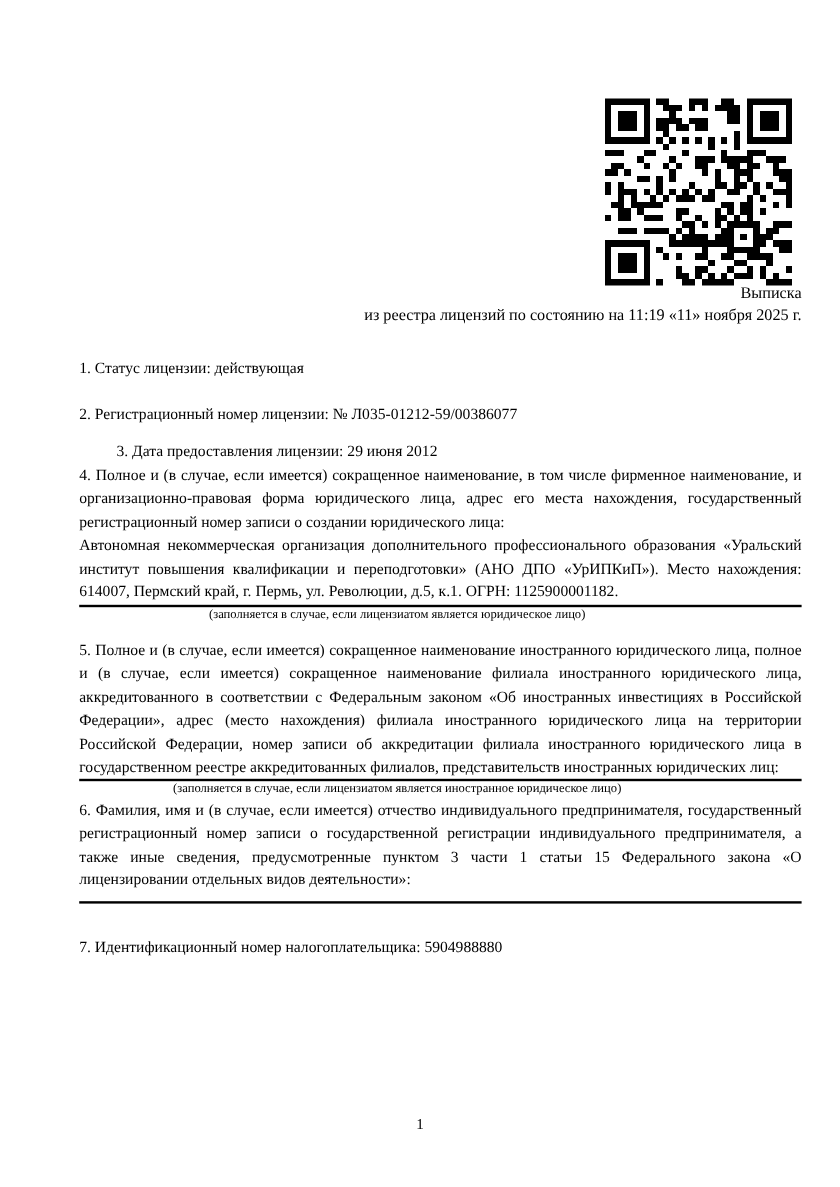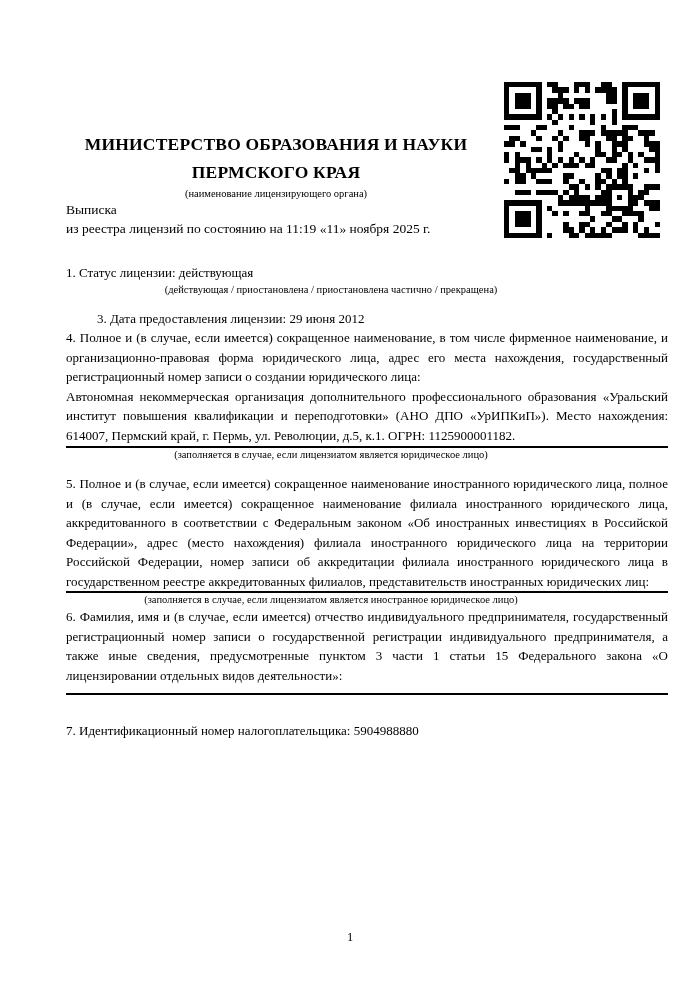--- a/index.html
+++ b/index.html
@@ -12,21 +12,21 @@
     position:relative;width:700px;height:989px;box-sizing:border-box;
     padding:130px 32px 0 66px;overflow:hidden;background:#fff;
   }
   .qr{position:absolute;left:504px;top:82px;width:156px;height:156px;}
   .qr svg{display:block;}
 
   .header{width:420px;text-align:center;}
   .h-line{font-weight:bold;font-size:17.5px;line-height:28px;letter-spacing:.2px;}
   .h-cap{font-size:10.5px;line-height:13px;margin-top:1px;}
 
-  .title{text-align:left;font-size:13.5px;line-height:19px;}
+  .title{margin-top:104px;text-align:right;font-size:13.5px;line-height:19px;}
 
   .field{font-size:13px;line-height:19.5px;}
   .just{text-align:justify;}
   .cap{width:530px;text-align:center;font-size:10.5px;line-height:14px;}
   .rule{border-top:2px solid #000;height:0;}
 
   .f1{margin-top:25px;}
   .f2{margin-top:18px;}
   .f3{margin-top:12px;margin-left:31px;}
   .f4{}
@@ -422,34 +422,29 @@
         <rect x="17" y="28" width="1" height="1"></rect>
         <rect x="18" y="28" width="1" height="1"></rect>
         <rect x="19" y="28" width="1" height="1"></rect>
         <rect x="25" y="28" width="1" height="1"></rect>
         <rect x="26" y="28" width="1" height="1"></rect>
         <rect x="27" y="28" width="1" height="1"></rect>
         <rect x="28" y="28" width="1" height="1"></rect>
       </svg>
     </div>
 
-  <div class="header">
-    <div class="h-line">МИНИСТЕРСТВО ОБРАЗОВАНИЯ И НАУКИ</div>
-    <div class="h-line">ПЕРМСКОГО КРАЯ</div>
-    <div class="h-cap">(наименование лицензирующего органа)</div>
-  </div>
 
   <div class="title">
     <div>Выписка</div>
     <div>из реестра лицензий по состоянию на 11:19 «11» ноября 2025 г.</div>
   </div>
 
   <div class="field f1">1. Статус лицензии: действующая</div>
-  <div class="cap">(действующая / приостановлена / приостановлена частично / прекращена)</div>
-
+
+  <div class="field f2">2. Регистрационный номер лицензии: № Л035-01212-59/00386077</div>
 
   <div class="field f3">3. Дата предоставления лицензии: 29 июня 2012</div>
 
   <div class="field f4 just">
     <div>4. Полное и (в случае, если имеется) сокращенное наименование, в том числе фирменное наименование, и организационно-правовая форма юридического лица, адрес его места нахождения, государственный регистрационный номер записи о создании юридического лица:</div>
     <div>Автономная некоммерческая организация дополнительного профессионального образования «Уральский институт повышения квалификации и переподготовки» (АНО ДПО «УрИПКиП»). Место нахождения: 614007, Пермский край, г. Пермь, ул. Революции, д.5, к.1. ОГРН: 1125900001182.</div>
   </div>
   <div class="rule rule-p4"></div>
   <div class="cap">(заполняется в случае, если лицензиатом является юридическое лицо)</div>
 

